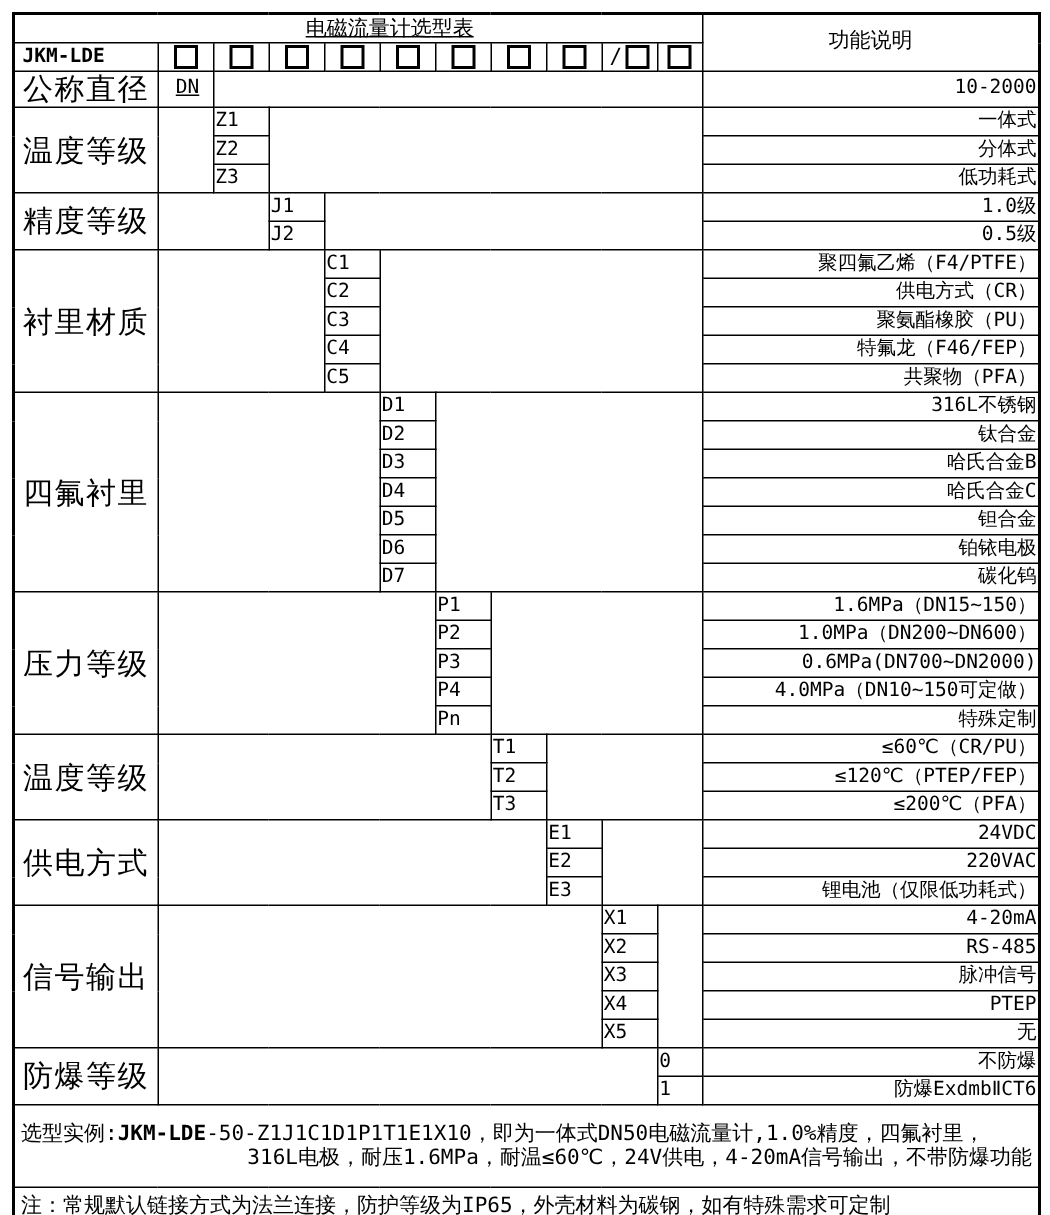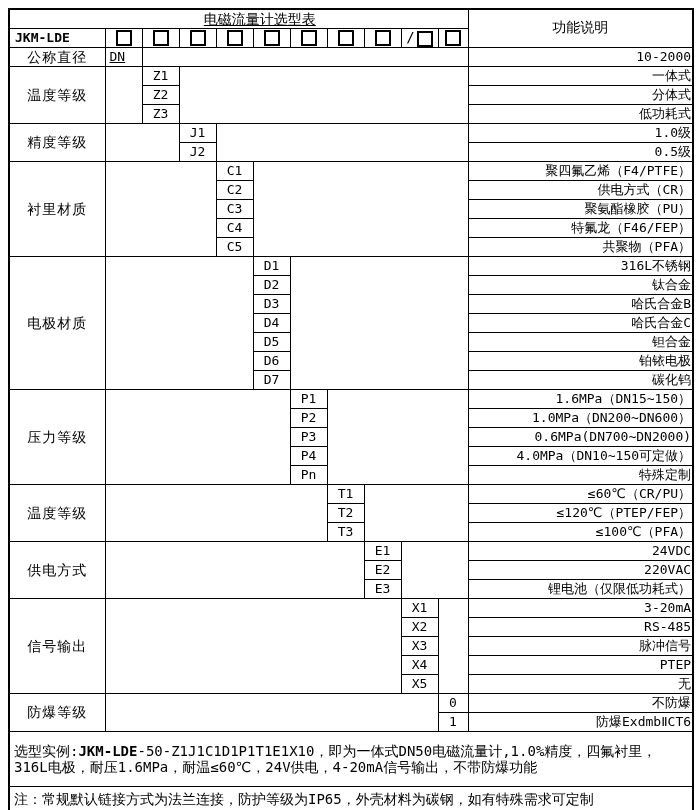--- a/index.html
+++ b/index.html
@@ -12,28 +12,28 @@
      font-family:"DejaVu Sans Mono","DejaVu Sans",sans-serif;}
   .title-cell{text-align:center;font-size:14px;}
   .title-text{text-decoration:underline;padding-left:42px;}
   .func-header{text-align:center;font-size:14px;font-family:Liberation Serif, serif;}
   .model-cell{font-weight:bold;font-size:13px;padding-left:5px;
               font-family:"DejaVu Sans Mono","DejaVu Sans",sans-serif;}
   .box-cell{text-align:center;}
   .checkbox{display:inline-block;width:12px;height:12px;border:2px solid #000;
             vertical-align:middle;background:#fff;}
   .slash{display:inline-block;margin-right:2px;font-size:14px;}
-  .label-cell{text-align:center;font-size:14px;letter-spacing:1px;}
-  .code-cell{text-align:center;font-size:13px;}
-  .code-cell.dn{text-align:left;padding-left:4px;text-decoration:underline;}
+  .label-cell{text-align:center;font-size:20px;letter-spacing:1px;}
+  .code-cell{text-align:left;font-size:13px;}
+  .code-cell.dn{text-align:center;padding-left:4px;text-decoration:underline;}
   .desc-cell{text-align:right;font-size:13px;}
   .filler-cell{background:#fff;}
   .example-cell{height:50px;font-size:14px;padding:2px 4px;white-space:normal;}
   .example-line1{text-align:left;}
-  .example-line2{text-align:left;}
+  .example-line2{text-align:right;}
   .model-bold{font-weight:bold;}
   .note-cell{height:24px;font-size:14px;text-align:left;padding-left:4px;
              white-space:normal;}
   col.c-label{width:96px;} col.c-code{width:37px;}
   col.c-last{width:30px;}  col.c-desc{width:225px;}
 </style>
 </head>
 <body>
 
 <table>
@@ -124,21 +124,21 @@
       </tr>
       <tr>
         <td class="code-cell">C4</td>
         <td class="desc-cell">特氟龙（F46/FEP）</td>
       </tr>
       <tr>
         <td class="code-cell">C5</td>
         <td class="desc-cell">共聚物（PFA）</td>
       </tr>
       <tr>
-        <td class="label-cell" rowspan="7">电极材质</td>
+        <td class="label-cell" rowspan="7">四氟衬里</td>
         <td class="filler-cell" rowspan="7" colspan="4"></td>
         <td class="code-cell">D1</td>
         <td class="filler-cell" rowspan="7" colspan="5"></td>
         <td class="desc-cell">316L不锈钢</td>
       </tr>
       <tr>
         <td class="code-cell">D2</td>
         <td class="desc-cell">钛合金</td>
       </tr>
       <tr>
@@ -190,21 +190,21 @@
         <td class="code-cell">T1</td>
         <td class="filler-cell" rowspan="3" colspan="3"></td>
         <td class="desc-cell">≤60℃（CR/PU）</td>
       </tr>
       <tr>
         <td class="code-cell">T2</td>
         <td class="desc-cell">≤120℃（PTEP/FEP）</td>
       </tr>
       <tr>
         <td class="code-cell">T3</td>
-        <td class="desc-cell">≤100℃（PFA）</td>
+        <td class="desc-cell">≤200℃（PFA）</td>
       </tr>
       <tr>
         <td class="label-cell" rowspan="3">供电方式</td>
         <td class="filler-cell" rowspan="3" colspan="7"></td>
         <td class="code-cell">E1</td>
         <td class="filler-cell" rowspan="3" colspan="2"></td>
         <td class="desc-cell">24VDC</td>
       </tr>
       <tr>
         <td class="code-cell">E2</td>
@@ -212,21 +212,21 @@
       </tr>
       <tr>
         <td class="code-cell">E3</td>
         <td class="desc-cell">锂电池（仅限低功耗式）</td>
       </tr>
       <tr>
         <td class="label-cell" rowspan="5">信号输出</td>
         <td class="filler-cell" rowspan="5" colspan="8"></td>
         <td class="code-cell">X1</td>
         <td class="filler-cell" rowspan="5" colspan="1"></td>
-        <td class="desc-cell">3-20mA</td>
+        <td class="desc-cell">4-20mA</td>
       </tr>
       <tr>
         <td class="code-cell">X2</td>
         <td class="desc-cell">RS-485</td>
       </tr>
       <tr>
         <td class="code-cell">X3</td>
         <td class="desc-cell">脉冲信号</td>
       </tr>
       <tr>

